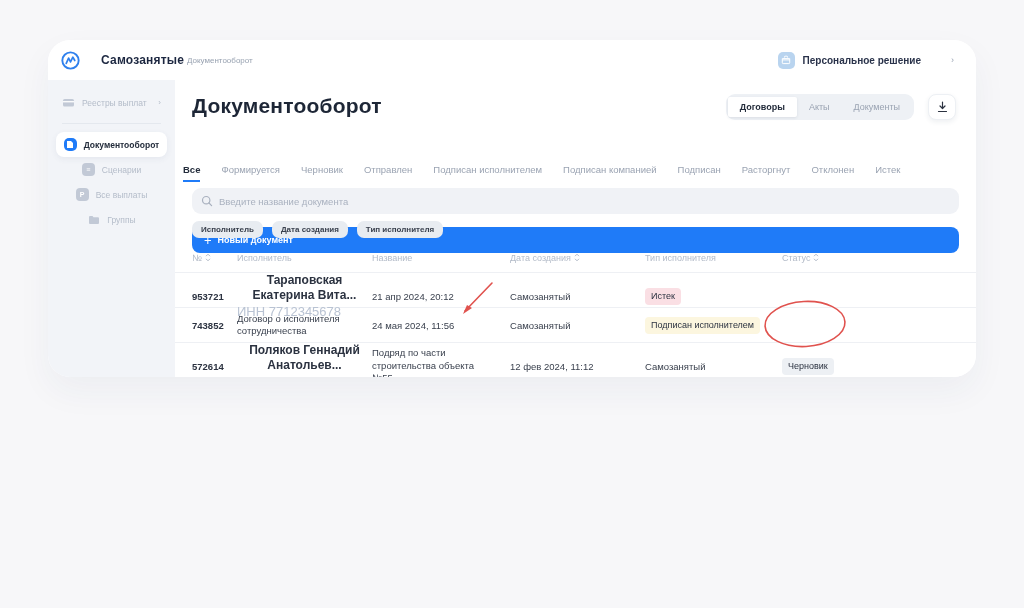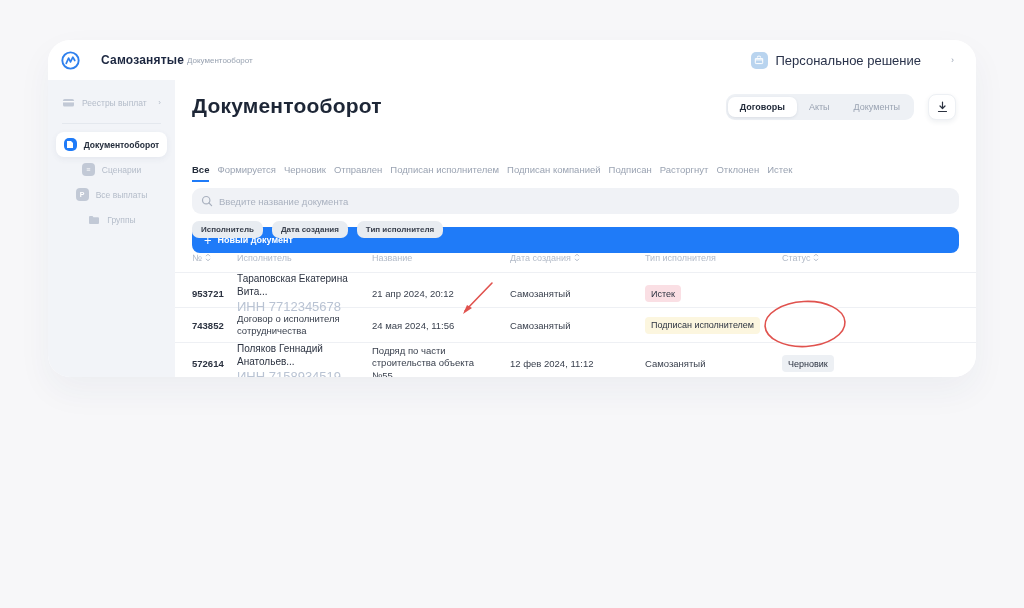--- a/index.html
+++ b/index.html
@@ -17,46 +17,46 @@
     border-radius:22px;box-shadow:0 14px 34px rgba(40,60,90,.05);overflow:hidden;}
 
   
   .topbar{position:absolute;left:0;top:0;width:100%;height:40px;background:#fff;display:flex;align-items:center;}
   .logo{display:flex;align-items:center;gap:21px;padding-left:13px;width:127px;flex:none;}
   .logo-mark{width:19px;height:19px;flex:none;}
   .logo-text{font-size:12px;font-weight:bold;color:#1c2740;letter-spacing:.2px;}
   .breadcrumb{font-size:8px;color:#97a1b0;margin-left:12px;}
   .account{margin-left:auto;display:flex;align-items:center;gap:8px;padding-right:22px;}
   .account-icon{width:17px;height:17px;border-radius:5px;background:#b9d4ef;display:flex;align-items:center;justify-content:center;}
-  .account-label{font-size:13px;color:#29324a;font-weight:normal;}
+  .account-label{font-size:10px;color:#29324a;font-weight:bold;}
   .account-chevron{font-size:9px;color:#9aa4b4;margin-left:22px;}
 
   
   .sidebar{position:absolute;left:0;top:40px;width:127px;height:297px;background:var(--sidebar-bg);padding-top:10px;}
   .side-item{display:flex;align-items:center;gap:7px;height:25px;margin:0 8px;padding:0 6px;border-radius:8px;cursor:pointer;justify-content:center;}
   .side-item .lbl{font-size:8.5px;color:#b4bcc9;white-space:nowrap;}
   .side-item .ic{width:13px;height:13px;flex:none;display:flex;align-items:center;justify-content:center;}
   .side-item.active{background:#fff;height:25px;box-shadow:0 2px 6px rgba(50,70,110,.07);}
   .side-item.active .lbl{color:#232c3b;font-weight:bold;}
   .side-chevron{margin-left:auto;font-size:8px;color:#b4bcc9;}
   .side-divider{height:1px;background:#e4e8ee;margin:8px 14px;}
   .gicon{width:13px;height:13px;border-radius:4px;background:#c2c9d6;display:flex;align-items:center;justify-content:center;color:#fff;font-size:7px;font-weight:bold;}
   .bicon{width:15px;height:15px;border-radius:5px;background:var(--accent);display:flex;align-items:center;justify-content:center;}
 
   
   .main{position:absolute;left:127px;top:40px;width:801px;height:297px;background:#fff;}
   .page-title{position:absolute;left:17px;top:14px;font-size:21px;font-weight:bold;color:#1d2636;letter-spacing:.2px;}
 
   .doc-tabs{position:absolute;right:62px;top:14px;height:26px;background:#eef1f5;border-radius:9px;display:flex;align-items:center;padding:2px;}
-  .doc-tab{font-size:9px;color:#9aa3b2;padding:5px 12px;border-radius:7px;cursor:pointer;white-space:nowrap;}
+  .doc-tab{font-size:9px;color:#9aa3b2;padding:5px 12px;border-radius:2px;cursor:pointer;white-space:nowrap;}
   .doc-tab.active{background:#fff;color:#232c3b;font-weight:bold;box-shadow:0 1px 3px rgba(40,60,90,.10);}
   .download-btn{position:absolute;right:20px;top:14px;width:28px;height:26px;background:#fff;border:1px solid #edf0f4;border-radius:8px;
     box-shadow:0 2px 5px rgba(40,60,90,.08);display:flex;align-items:center;justify-content:center;cursor:pointer;}
 
-  .status-tabs{position:absolute;left:17px;top:84px;display:flex;gap:8px;align-items:flex-start;}
+  .status-tabs{position:absolute;left:8px;top:84px;display:flex;gap:21px;align-items:flex-start;}
   .status-tab{font-size:9.5px;color:#9aa3b2;white-space:nowrap;cursor:pointer;padding-bottom:5px;}
   .status-tab.active{color:#232c3b;font-weight:bold;border-bottom:2px solid var(--accent);}
 
   .search-row{position:absolute;left:17px;top:108px;width:767px;display:flex;gap:13px;flex-direction:column;}
   .search-wrap{position:relative;flex:1;height:26px;}
   .search-wrap input{width:100%;height:26px;border:none;outline:none;background:var(--search-bg);border-radius:9px;
     padding:0 10px 0 27px;font-size:9.5px;color:#3a414e;font-family:inherit;}
   .search-wrap input::placeholder{color:#a9b1bf;}
   .search-icon{position:absolute;left:9px;top:6.5px;}
   .new-doc-btn{flex:none;height:26px;background:var(--accent);color:#fff;border:none;border-radius:8px;
@@ -68,21 +68,21 @@
 
   
   .tbl-grid{display:grid;grid-template-columns:45px 135px 138px 135px 137px 1fr;align-items:center;padding-left:17px;}
   .tbl-head{position:absolute;left:0;top:163px;width:100%;height:30px;border-bottom:1px solid var(--divider);}
   .th{font-size:9px;color:#b3bbc8;display:flex;align-items:center;gap:3px;}
   .tbl-body{position:absolute;left:0;top:193px;width:100%;}
   .tr{height:35px;border-bottom:1px solid var(--divider);}
   .tr:last-child{border-bottom:none;}
   .td{font-size:9.5px;color:#3a414e;}
   .td-num{font-weight:bold;color:#2b3240;}
-  .td-exec .nm{font-size:10px;font-weight:normal;color:#2b3240;line-height:1.25;}
+  .td-exec .nm{font-size:12px;font-weight:bold;color:#2b3240;line-height:1.25;text-align:center;}
   .td-exec .inn{font-size:13px;color:#b9c3d3;margin-top:1px;}
   .td-name{max-width:122px;line-height:1.3;}
   .badge{display:inline-block;font-size:9px;color:#2b3240;border-radius:4px;padding:3.5px 6px;white-space:nowrap;}
   .badge.pink{background:var(--badge-pink);}
   .badge.yellow{background:var(--badge-yellow);}
   .badge.gray{background:var(--badge-gray);}
 
   
   .annot-overlay{position:absolute;left:0;top:0;width:1024px;height:608px;pointer-events:none;}
 </style>

